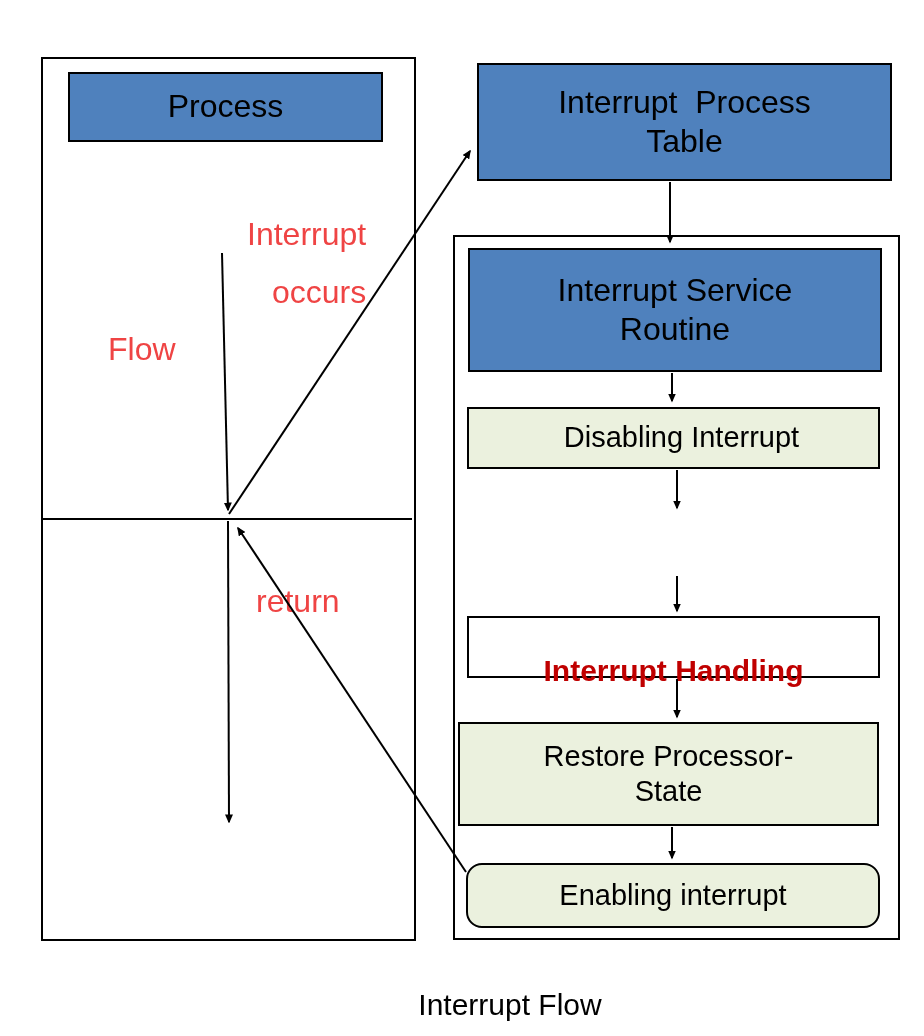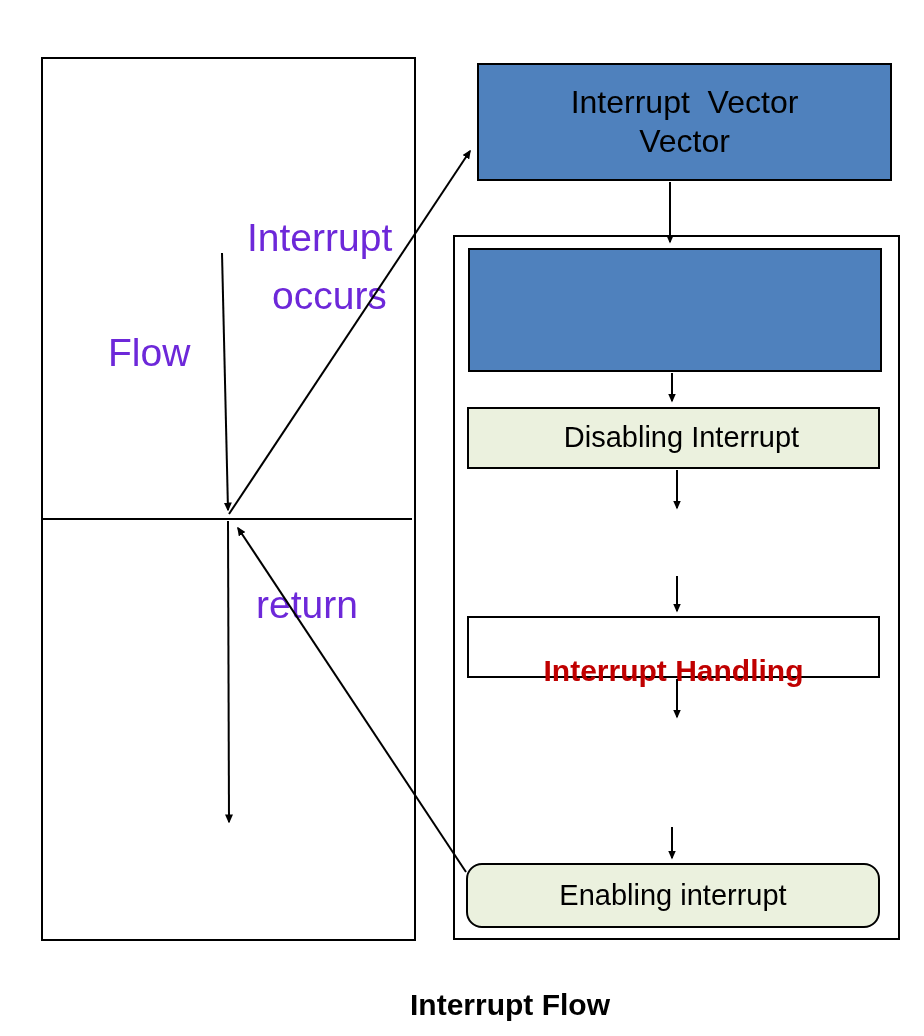--- a/index.html
+++ b/index.html
@@ -38,85 +38,94 @@
   }
   .node.blue  { background: #4F81BD; font-size: 32px; }
   .node.green { background: #EBF1DE; font-size: 29px; }
   .node.white { background: #ffffff; font-size: 29px; }
   .node .ln { display: block; white-space: pre-wrap; }
 
   .red-bold { color: #C00000; font-weight: bold; font-size: 30px; margin-top: 48px; }
 
   .free-label {
     position: absolute;
-    font-size: 39px;
-    color: #6d28d9;
+    font-size: 32px;
+    color: #ef4444;
     white-space: nowrap;
     text-align: center;
   }
 
   .hline {
     position: absolute;
     height: 0;
     border-top: 2px solid #000000;
   }
 
   .caption {
     position: absolute;
     left: 300px;
     top: 988px;
     width: 420px;
     text-align: center;
     font-size: 30px;
-    font-weight: bold;
+    font-weight: normal;
     color: #000000;
   }
 
   svg.arrows {
     position: absolute;
     left: 0; top: 0;
     width: 924px; height: 1036px;
     pointer-events: none;
   }
   svg.arrows line { stroke: #000000; stroke-width: 2; }
 </style>
 </head>
 <body>
 
 <div class="canvas">
 
   <div class="outline-box" style="left:41px; top:57px; width:371px; height:880px;"></div>
 
   <div class="hline" style="left:41px; top:518px; width:371px;"></div>
 
+  <div class="node blue" style="left:68px; top:72px; width:315px; height:70px;">
+    <span class="ln">Process</span>
+  </div>
 
   <div class="free-label" style="left:247px; top:216px;">Interrupt</div>
   <div class="free-label" style="left:272px; top:274px;">occurs</div>
   <div class="free-label" style="left:108px; top:331px;">Flow</div>
   <div class="free-label" style="left:256px; top:583px;">return</div>
 
   <div class="node blue" style="left:477px; top:63px; width:415px; height:118px;">
-    <span class="ln">Interrupt  Vector</span>
-    <span class="ln">Vector</span>
+    <span class="ln">Interrupt  Process</span>
+    <span class="ln">Table</span>
   </div>
 
   <div class="outline-box" style="left:453px; top:235px; width:443px; height:701px;"></div>
 
   <div class="node blue" style="left:468px; top:248px; width:414px; height:124px;">
+    <span class="ln">Interrupt Service</span>
+    <span class="ln">Routine</span>
   </div>
 
   <div class="node green" style="left:467px; top:407px; width:413px; height:62px;padding-left:16px;">
     <span class="ln">Disabling Interrupt</span>
   </div>
 
 
   <div class="node white" style="left:467px; top:616px; width:413px; height:62px;">
     <span class="ln red-bold">Interrupt Handling</span>
   </div>
 
+  <div class="node green" style="left:458px; top:722px; width:421px; height:104px;">
+    <span class="ln">Restore Processor-</span>
+    <span class="ln">State</span>
+  </div>
 
   <div class="node green" style="left:466px; top:863px; width:414px; height:65px;border-radius:16px;">
     <span class="ln">Enabling interrupt</span>
   </div>
 
   <svg class="arrows" viewBox="0 0 924 1036" xmlns="http://www.w3.org/2000/svg">
     <defs>
       <marker id="arw" markerWidth="9" markerHeight="8" refX="7.5" refY="4" orient="auto" markerUnits="userSpaceOnUse">
         <path d="M0,0 L9,4 L0,8 z" fill="#000000"></path>
       </marker>

